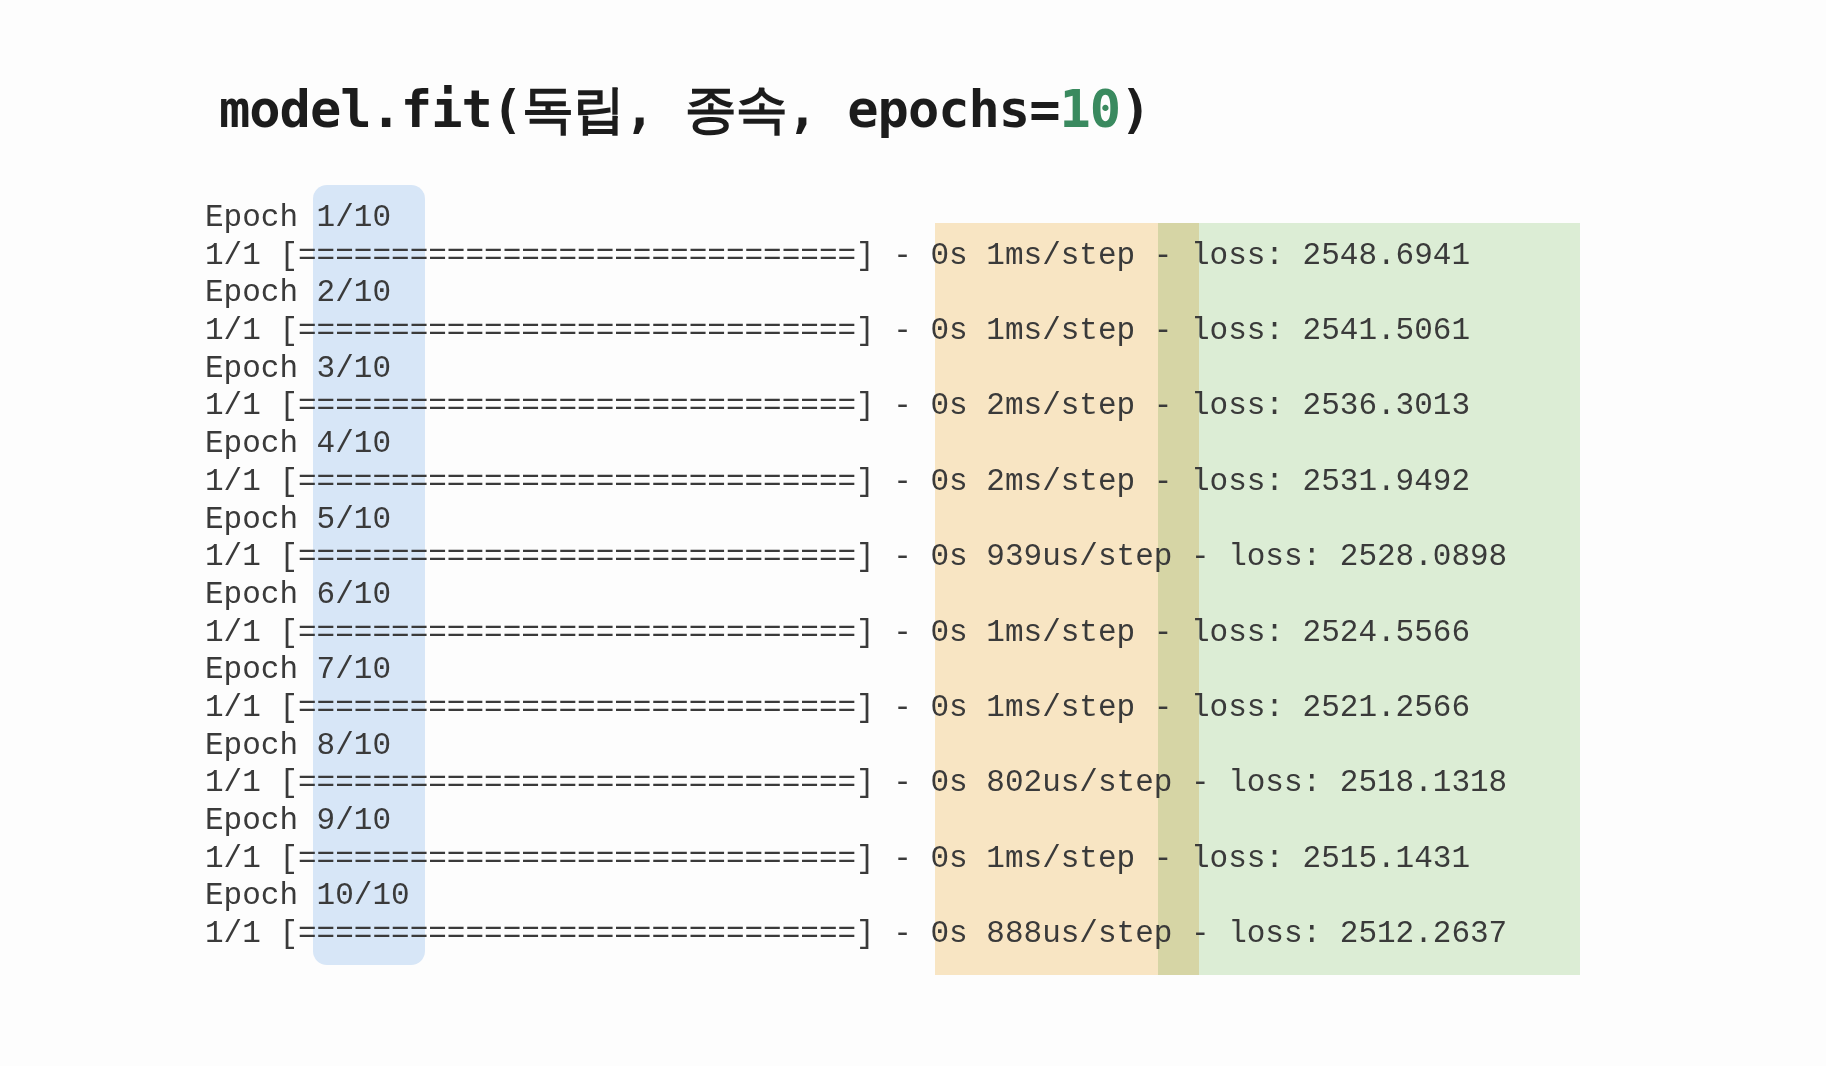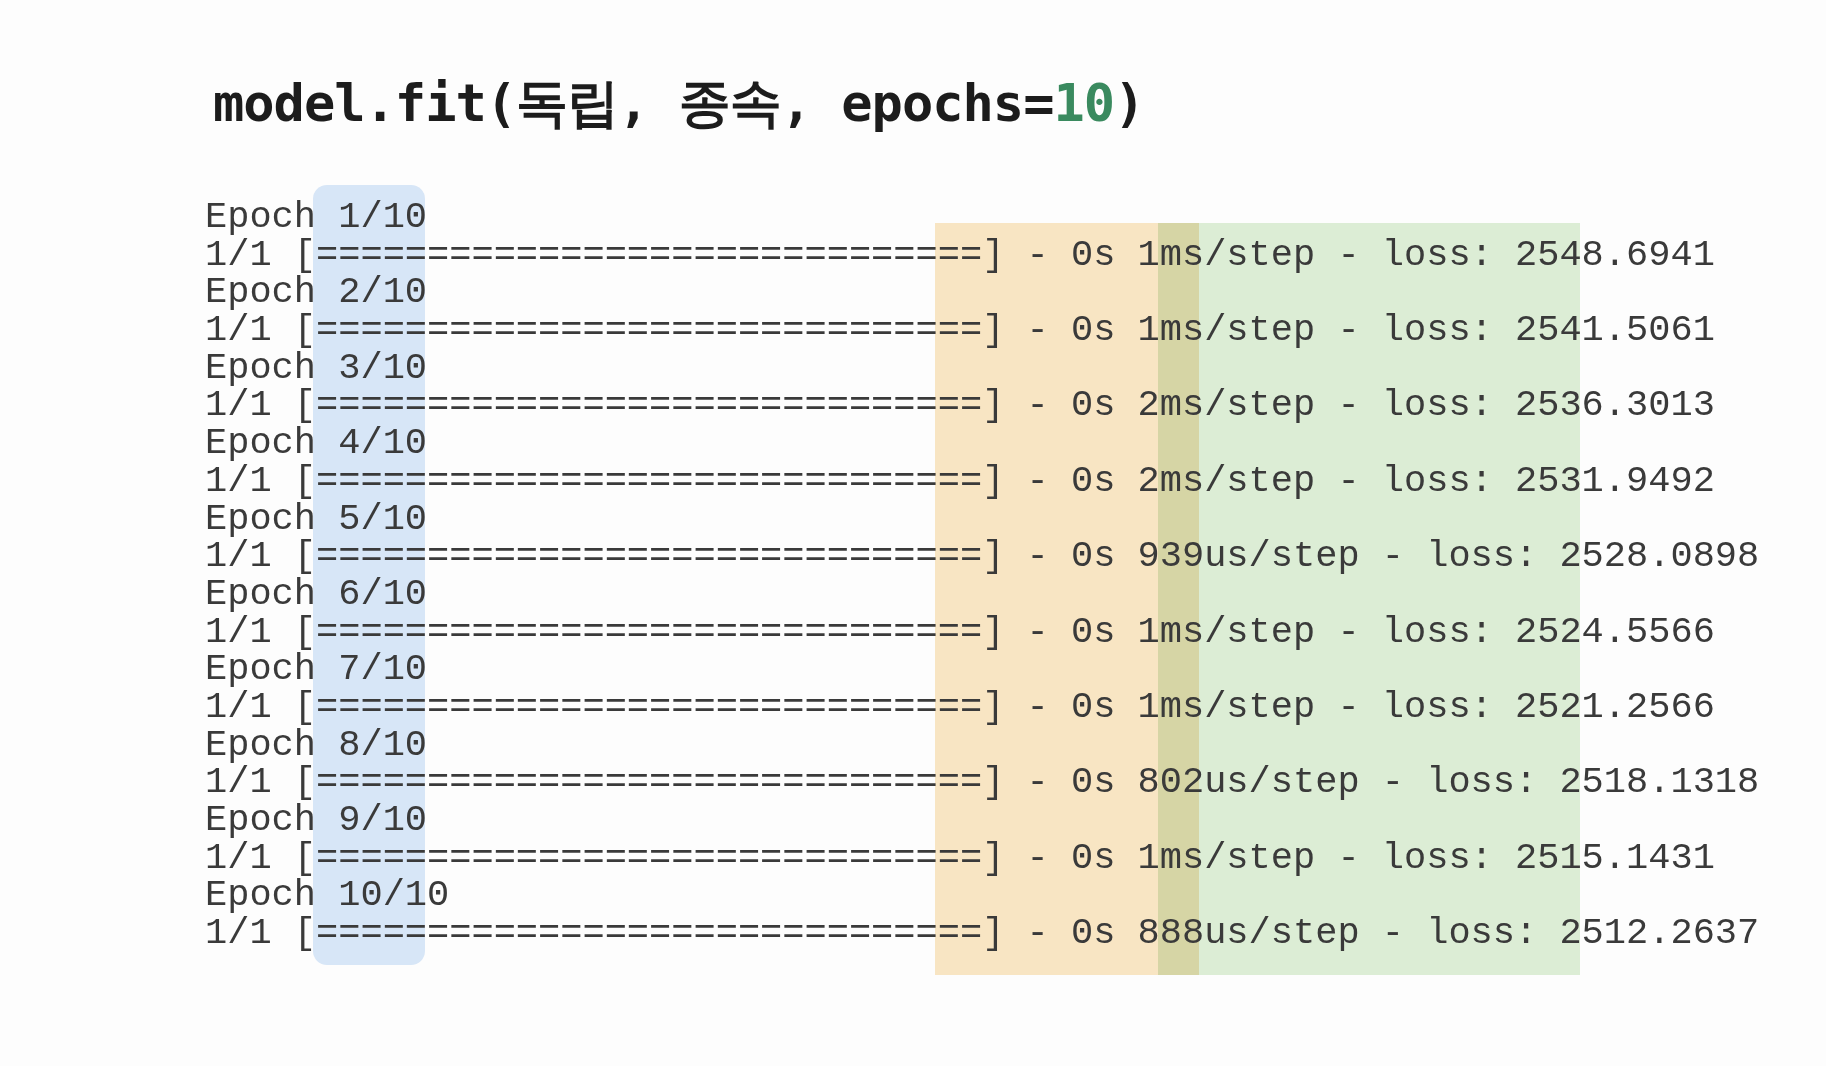--- a/index.html
+++ b/index.html
@@ -13,36 +13,36 @@
     --title-color:#1c1c1c;
   }
   html,body{margin:0;padding:0;}
   body{
     width:1826px;height:1066px;overflow:hidden;
     background:var(--bg);
     font-family:"Liberation Sans", sans-serif;
   }
   .slide{position:relative;width:1826px;height:1066px;}
   .title{
-    position:absolute;left:213px;top:72px;margin:0;
+    position:absolute;left:213px;top:72px;margin:6px;
     font-family:"DejaVu Sans Mono", monospace;
     font-size:52px;line-height:62px;font-weight:700;
     color:var(--title-color);
     white-space:pre;letter-spacing:-1px;
   }
   .title .accent{color:var(--accent);}
   .hl{position:absolute;z-index:1;}
   .hl-blue{left:313px;top:185px;width:112px;height:780px;border-radius:14px;background:var(--hl-blue);}
   .hl-orange{left:935px;top:223px;width:223px;height:752px;background:var(--hl-orange);}
   .hl-olive{left:1158px;top:223px;width:41px;height:752px;background:var(--hl-olive);}
   .hl-green{left:1199px;top:223px;width:381px;height:752px;background:var(--hl-green);}
   .console{
     position:absolute;left:205px;top:199px;z-index:2;
     font-family:"Liberation Mono", monospace;
-    font-size:37px;line-height:37.7px;
+    font-size:31px;line-height:37.7px;
     color:var(--text);
     white-space:pre;
   }
   .console .line{height:37.7px;}
 </style>
 </head>
 <body>
 
 <div class="slide">
 

